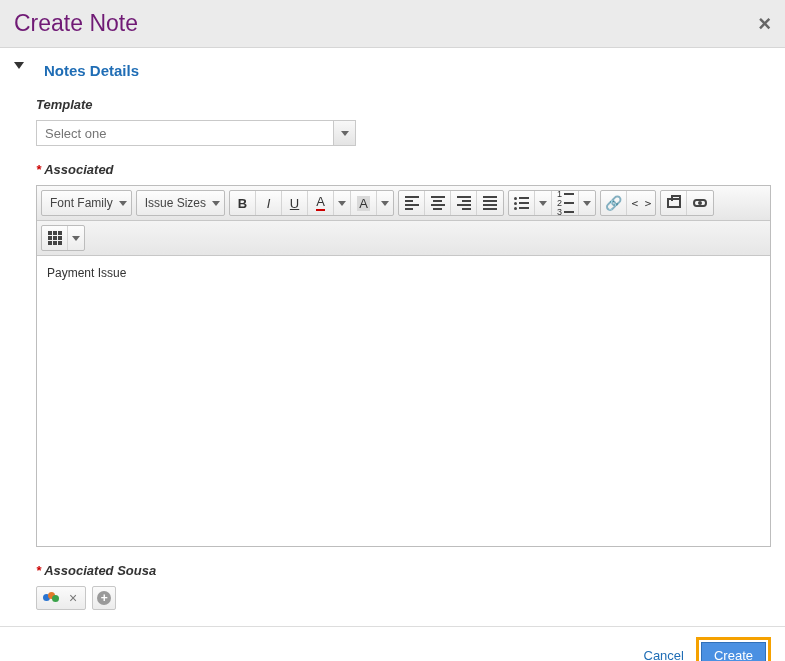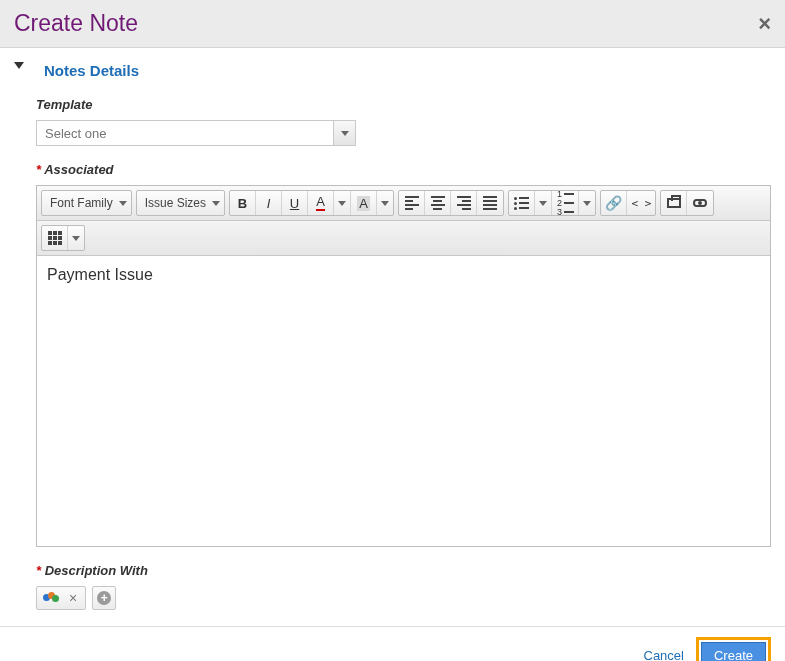--- a/index.html
+++ b/index.html
@@ -150,21 +150,21 @@
   .toolbar-row2 {
     background: linear-gradient(#f4f4f4,#e6e6e6);
     border-bottom: 1px solid #c7c7c7;
     padding: 4px;
     display:flex;
   }
   
   .rte-body {
     min-height: 290px;
     padding: 10px;
-    font-size: 16px;
+    font-size: 12px;
     background:#fff;
   }
   
   .assoc-row { display:flex; gap:6px; align-items:center;}
   .chip {
     display:inline-flex;
     align-items:center;
     gap:6px;
     background: linear-gradient(#fbfbfb,#ececec);
     border:1px solid #c7c7c7;
@@ -374,21 +374,21 @@
               <span class="caret-sm"></span>
             </button>
         </div>
       </div>
 
       <div class="rte-body" contenteditable="true" style="">Payment Issue</div>
     </div>
   </div>
 
   <div class="field-block" style="margin-bottom:8px">
-    <div class="field-label req">Description With</div>
+    <div class="field-label req">Associated Sousa</div>
     <div class="assoc-row">
       <span class="chip">
         <span class="people-icon">
             <span class="p p1"></span>
             <span class="p p2"></span>
             <span class="p p3"></span>
           </span>
         <span class="chip-x">×</span>
       </span>
       <span class="add-btn">

